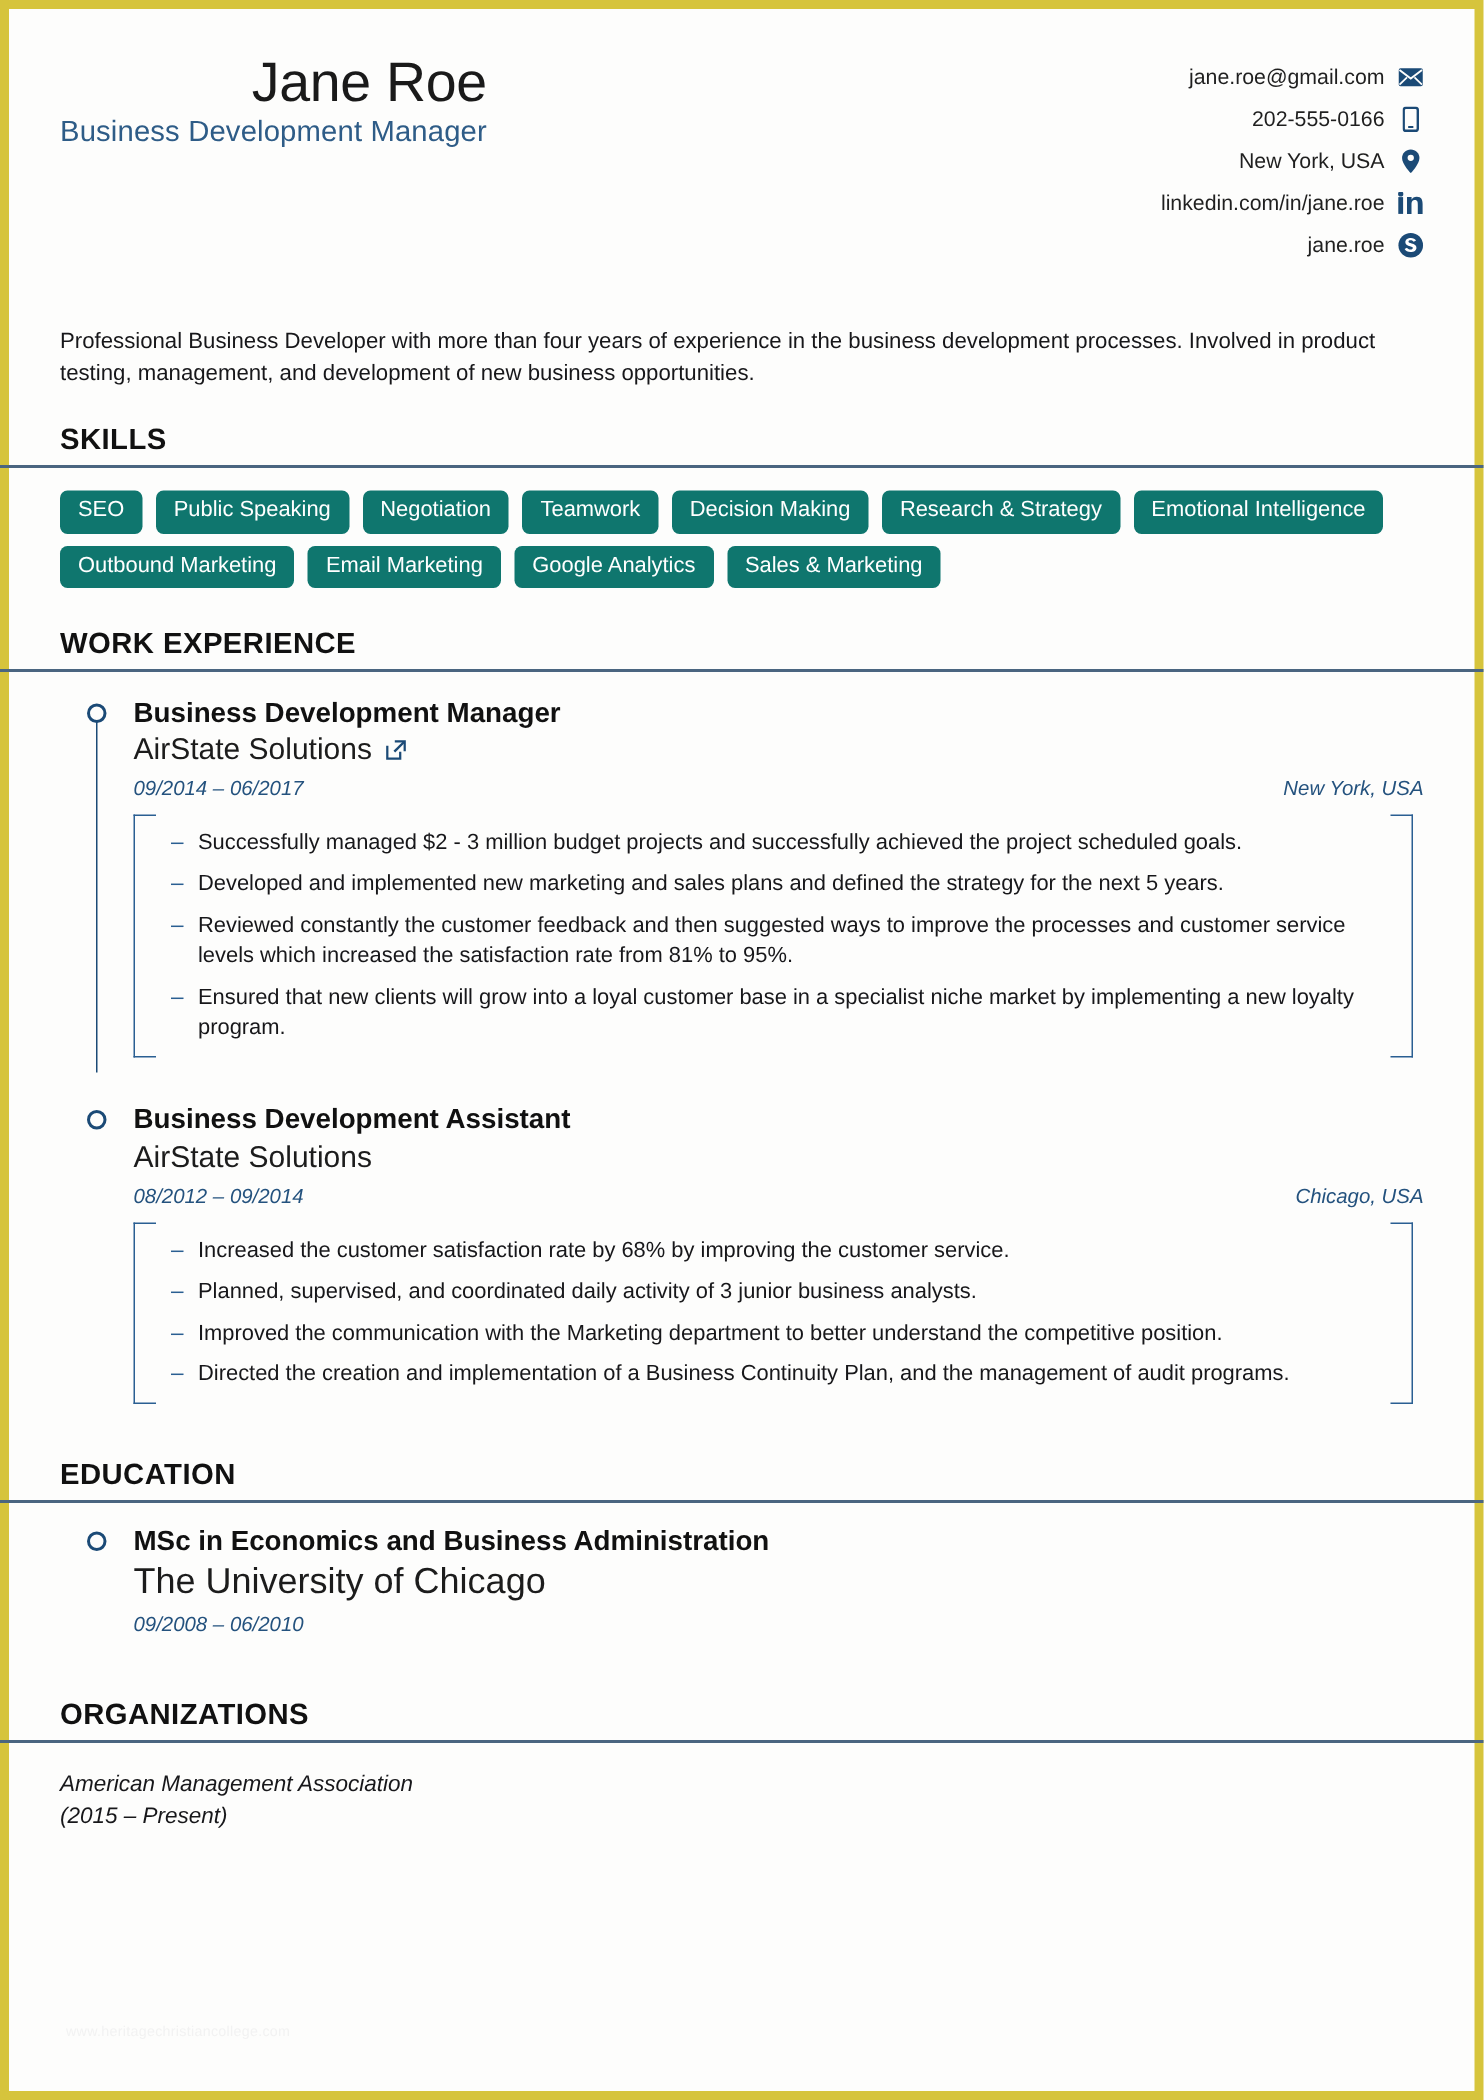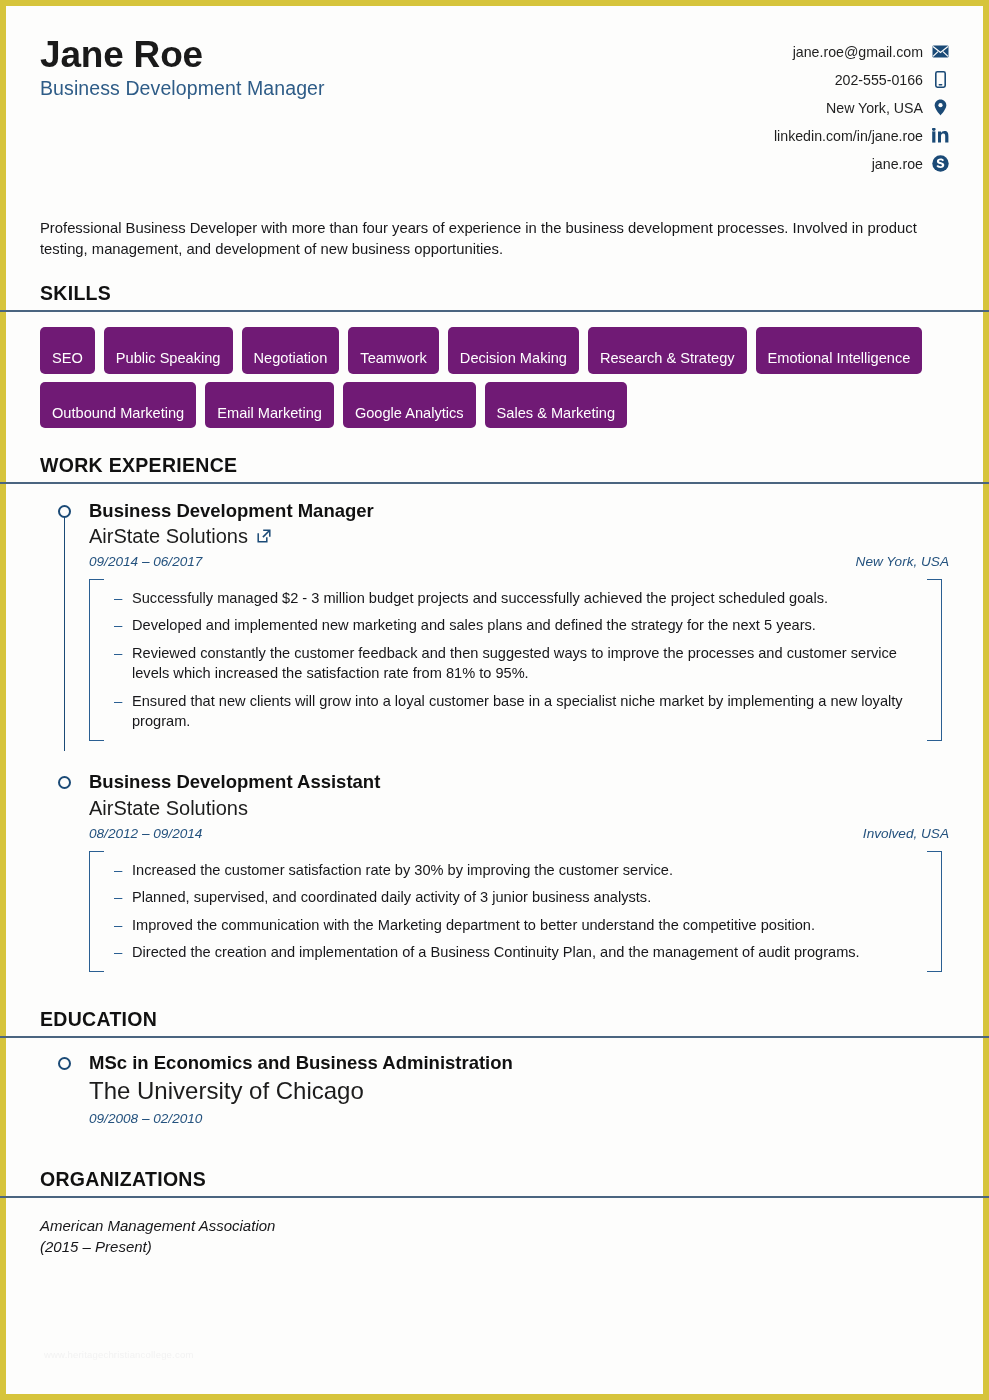--- a/index.html
+++ b/index.html
@@ -35,24 +35,25 @@
     display: flex;
     justify-content: space-between;
     align-items: flex-start;
     padding-top: 26px;
   }
 
   .identity { padding-top: 2px; }
 
   .name {
     font-size: 37px;
-    font-weight: 700;
+    font-weight: 400;
     color: #1a1a1a;
     letter-spacing: -0.2px;
     line-height: 1.12;
+    text-align: right;
   }
 
   .job-title {
     font-size: 19.5px;
     color: #2e5c87;
     margin-top: 2px;
     letter-spacing: 0.1px;
   }
 
   .contact-block {
@@ -119,24 +120,24 @@
 
   
   .skills-wrap {
     display: flex;
     flex-wrap: wrap;
     gap: 8px 9px;
     margin-top: 15px;
   }
 
   .skill-tag {
-    background: #701a75;
+    background: #0f766e;
     color: #ffffff;
     font-size: 14.6px;
-    padding: 23px 12px 6px;
+    padding: 5px 12px 6px;
     border-radius: 5px;
     line-height: 1.18;
     white-space: nowrap;
   }
 
   
   .entries { margin-top: 16px; }
 
   .entry {
     position: relative;
@@ -407,41 +408,41 @@
             </div>
           </div>
           <div class="entry" style="margin-top: 24px;">
             <div class="marker"></div>
             <div class="entry-role">Business Development Assistant</div>
             <div class="entry-org">
               <span>AirState Solutions</span>
             </div>
             <div class="entry-meta">
               <span class="entry-date">08/2012 – 09/2014</span>
-              <span class="entry-loc">Involved, USA</span>
+              <span class="entry-loc">Chicago, USA</span>
             </div>
             <div class="bullets">
-              <div class="bullet">Increased the customer satisfaction rate by 30% by improving the customer service.</div>
+              <div class="bullet">Increased the customer satisfaction rate by 68% by improving the customer service.</div>
               <div class="bullet">Planned, supervised, and coordinated daily activity of 3 junior business analysts.</div>
               <div class="bullet">Improved the communication with the Marketing department to better understand the competitive position.</div>
               <div class="bullet">Directed the creation and implementation of a Business Continuity Plan, and the management of audit programs.</div>
             </div>
           </div>
         </div>
     </div>
 
     <div class="section" style="margin-top:30px;">
       <div class="section-head">EDUCATION</div>
       <div class="rule"></div>
       <div class="entries" style="margin-top:14px;">
           <div class="entry edu-entry">
             <div class="marker"></div>
             <div class="entry-role">MSc in Economics and Business Administration</div>
             <div class="edu-school">The University of Chicago</div>
-            <div class="edu-date">09/2008 – 02/2010</div>
+            <div class="edu-date">09/2008 – 06/2010</div>
           </div>
         </div>
     </div>
 
     <div class="section" style="margin-top:38px;">
       <div class="section-head">ORGANIZATIONS</div>
       <div class="rule"></div>
       <div class="orgs">
           <div class="org-item" style="white-space: pre-line; font-style: italic;">American Management Association
 (2015 – Present)</div>

